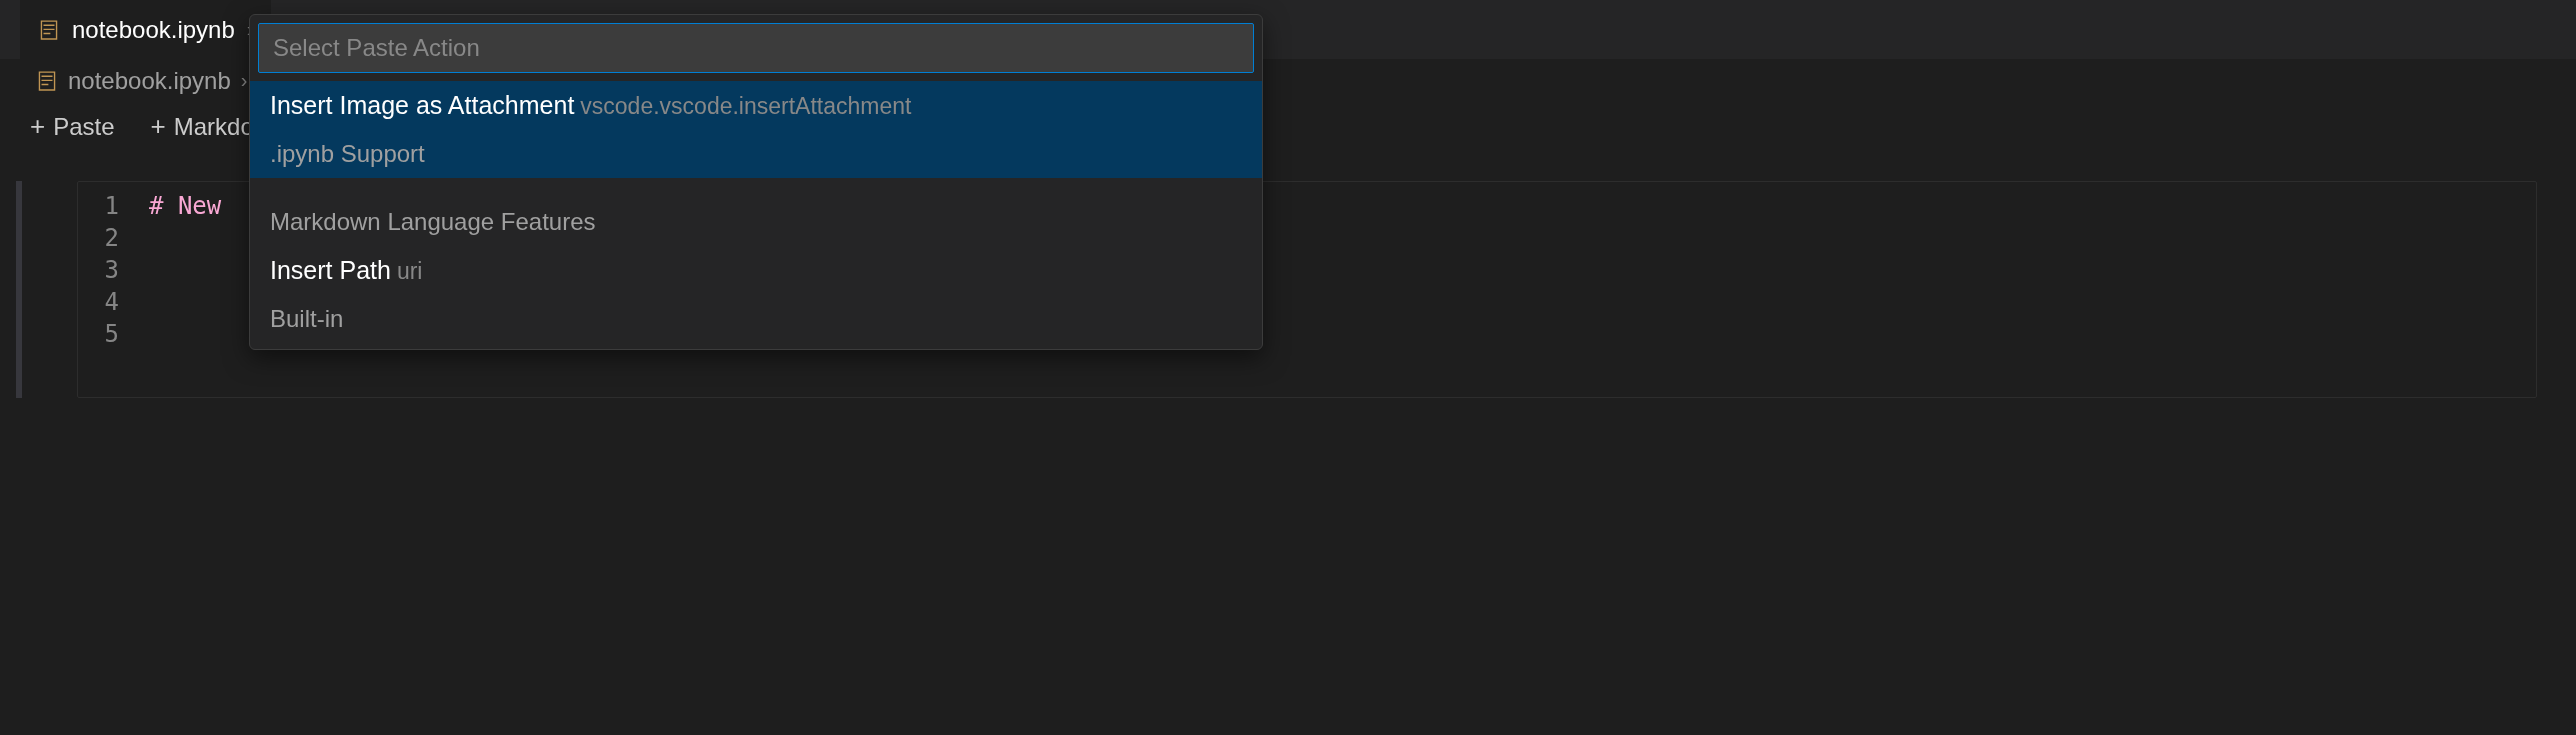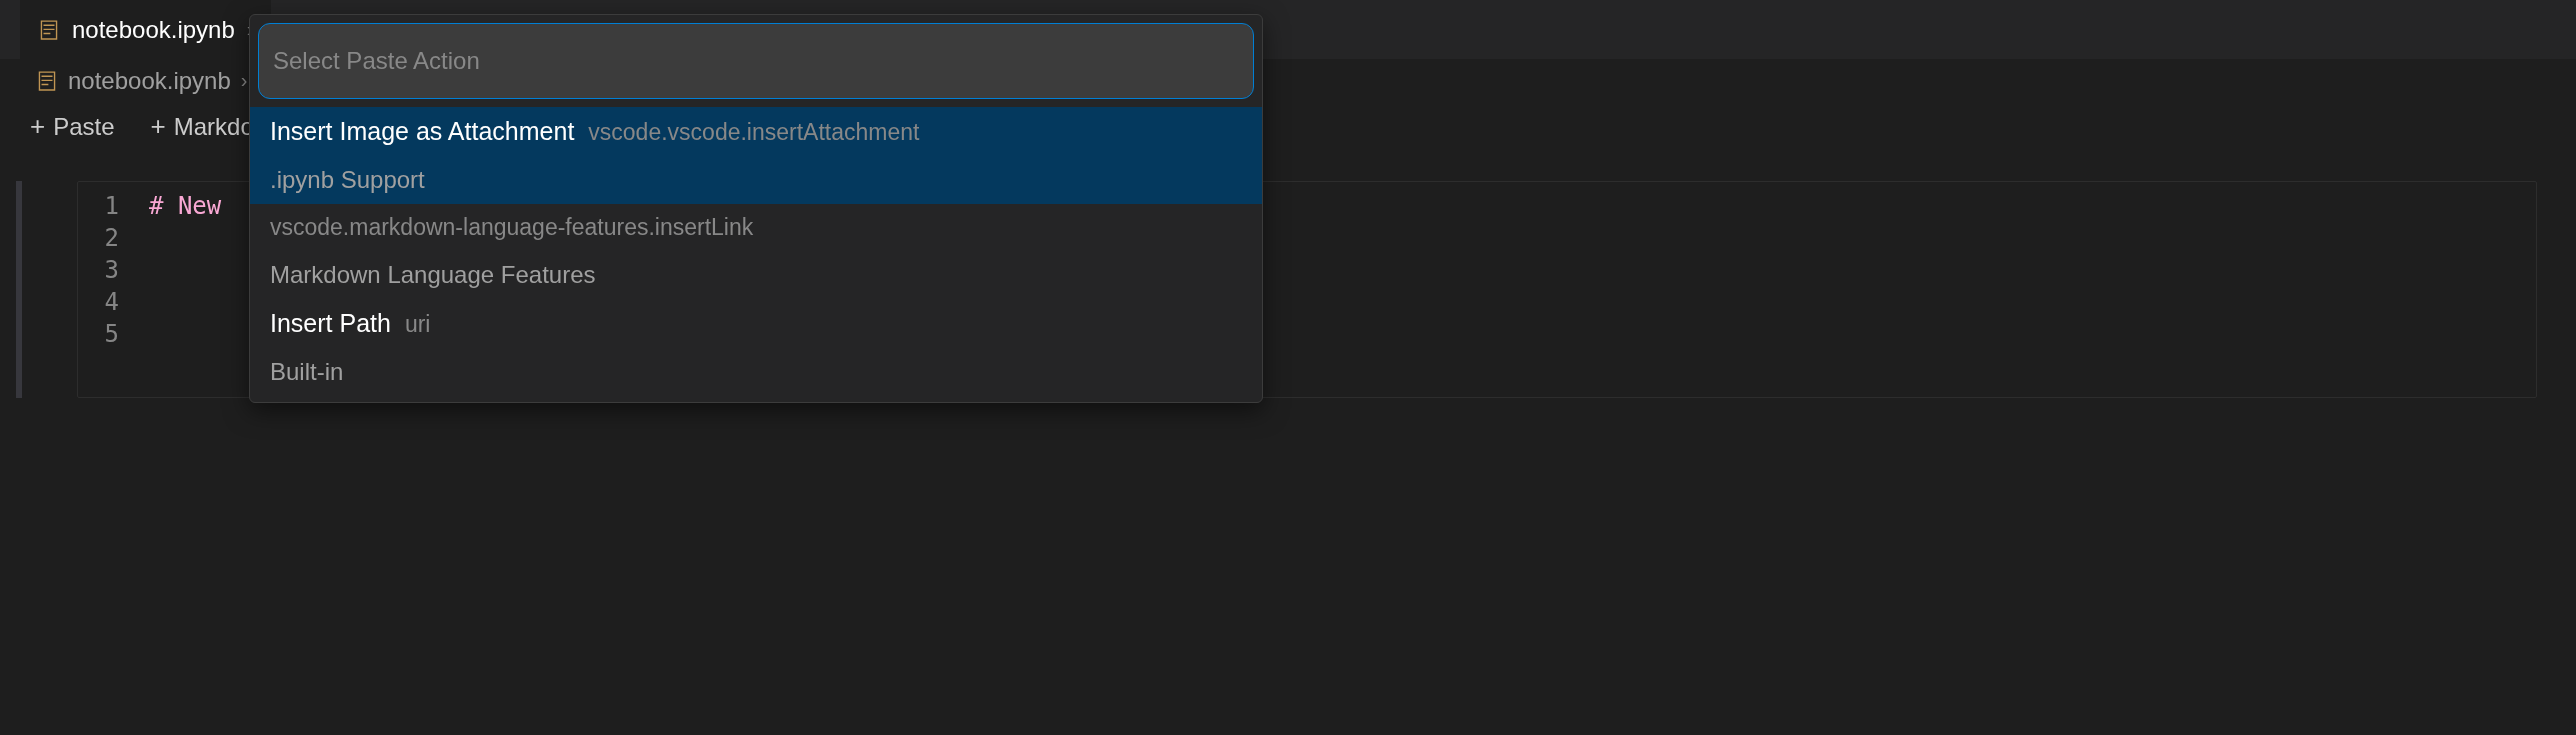--- a/index.html
+++ b/index.html
@@ -152,24 +152,24 @@
       width: 1014px;
       background: #252526;
       border: 1px solid #3c3c3c;
       border-radius: 6px;
       box-shadow: 0 8px 24px rgba(0,0,0,0.5);
       z-index: 1000;
     }
 
     .quickpick-input {
       margin: 8px;
-      padding: 23px 14px;
+      padding: 10px 14px;
       background: #3c3c3c;
       border: 1px solid #007fd4;
-      border-radius: 12px;
+      border-radius: 2px;
       color: #cccccc;
       font-size: 24px;
       outline: none;
       width: calc(100% - 16px);
     }
 
     .quickpick-input::placeholder {
       color: #888888;
     }
 
@@ -182,21 +182,21 @@
       cursor: pointer;
     }
 
     .quickpick-item.selected {
       background: #04395e;
     }
 
     .quickpick-item-main {
       display: flex;
       align-items: baseline;
-      gap: 14px;
+      gap: 6px;
     }
 
     .quickpick-item-label {
       color: #ffffff;
       font-size: 25px;
     }
 
     .quickpick-item-description {
       color: #888888;
       font-size: 23px;
@@ -286,21 +286,20 @@
   <div class="quickpick-list">
     <div class="quickpick-item selected">
       <div class="quickpick-item-main">
         <span class="quickpick-item-label">Insert Image as Attachment</span>
         <span class="quickpick-item-description">vscode.vscode.insertAttachment</span>
       </div>
       <div class="quickpick-item-detail">.ipynb Support</div>
     </div>
     <div class="quickpick-item">
       <div class="quickpick-item-main">
-        <span class="quickpick-item-description">vscode.markdown-language-features.insertLink</span>
       </div>
       <div class="quickpick-item-detail">Markdown Language Features</div>
     </div>
     <div class="quickpick-item">
       <div class="quickpick-item-main">
         <span class="quickpick-item-label">Insert Path</span>
         <span class="quickpick-item-description">uri</span>
       </div>
       <div class="quickpick-item-detail">Built-in</div>
     </div>

